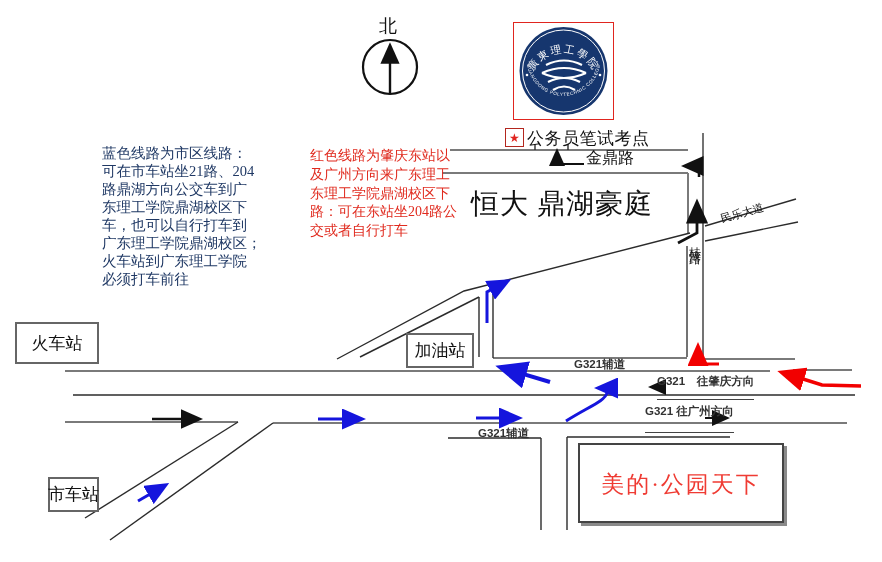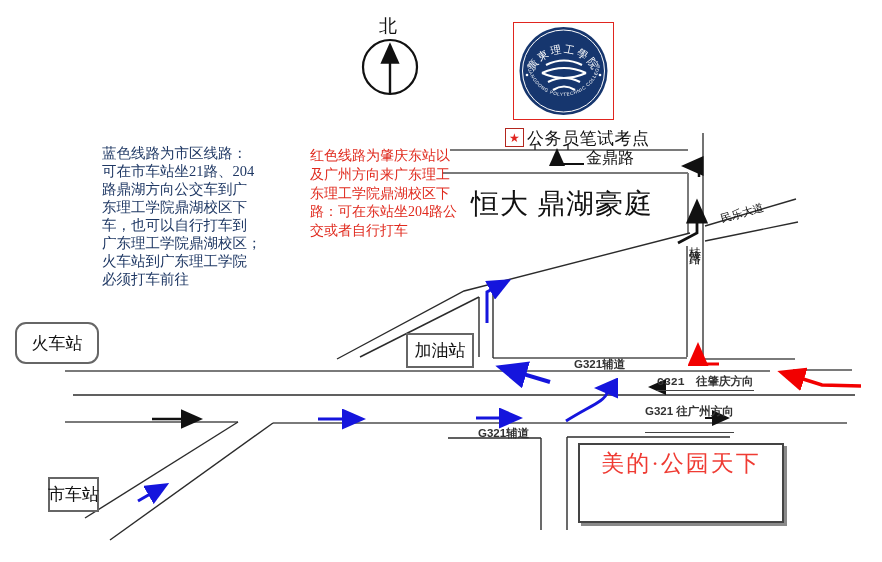--- a/index.html
+++ b/index.html
@@ -13,31 +13,31 @@
   #exam-label{left:527px;top:127px;font-size:17px;letter-spacing:0.5px;}
   #star-box{left:505px;top:128px;width:17px;height:17px;border:1.6px solid #b3261e;
             display:flex;align-items:center;justify-content:center;}
   #star-box span{color:#e0251f;font-size:12px;line-height:1;}
   #hengda-label{left:471px;top:185px;font-size:28px;letter-spacing:1px;}
   #jinding-label{left:586px;top:148px;font-size:16px;}
   #minle-label{left:719px;top:212px;font-size:11px;transform:rotate(-16deg);transform-origin:left top;}
   #guiwan-label{left:686px;top:237px;font-size:12px;writing-mode:vertical-rl;letter-spacing:3px;}
   .gbox{border:2px solid #666;display:flex;align-items:center;justify-content:center;
         background:#fff;font-size:17px;white-space:nowrap;}
-  #train-box{left:15px;top:322px;width:80px;height:38px;border-radius:11px;}
+  #train-box{left:15px;top:322px;width:80px;height:38px;}
   #gas-box{left:406px;top:333px;width:64px;height:31px;background:transparent;}
   #citybus-box{left:48px;top:477px;width:47px;height:31px;overflow:visible;}
   #midea-box{left:578px;top:443px;width:202px;height:76px;border:2px solid #444;
              box-shadow:3px 3px 0 #8a8a8a;background:#fff;}
-  #midea-box .t{margin-top:3px;text-align:center;font-size:23px;color:#ef3b33;letter-spacing:2px;}
+  #midea-box .t{margin-top:24px;text-align:center;font-size:23px;color:#ef3b33;letter-spacing:2px;}
   .roadlbl{font-family:"Liberation Sans","DejaVu Sans",sans-serif;font-weight:bold;
            font-size:11.5px;color:#333;white-space:pre;}
   #aux1-label{left:574px;top:357px;}
   #aux2-label{left:478px;top:426px;}
-  #zhaoqing-label{left:657px;top:374px;border-bottom:1.5px solid #444;padding-bottom:1px;font-family:Liberation Mono, monospace;}
+  #zhaoqing-label{left:657px;top:374px;border-bottom:1.5px solid #444;padding-bottom:10px;}
   #guangzhou-label{left:645px;top:404px;border-bottom:1.5px solid #444;padding-bottom:13px;}
   #logo-box{left:513px;top:22px;width:99px;height:96px;border:1.5px solid #e0251f;background:#fff;}
   svg{display:block;}
   #map-lines{position:absolute;left:0;top:0;pointer-events:none;}
 </style>
 </head>
 <body>
 
 <div id="page">
 

